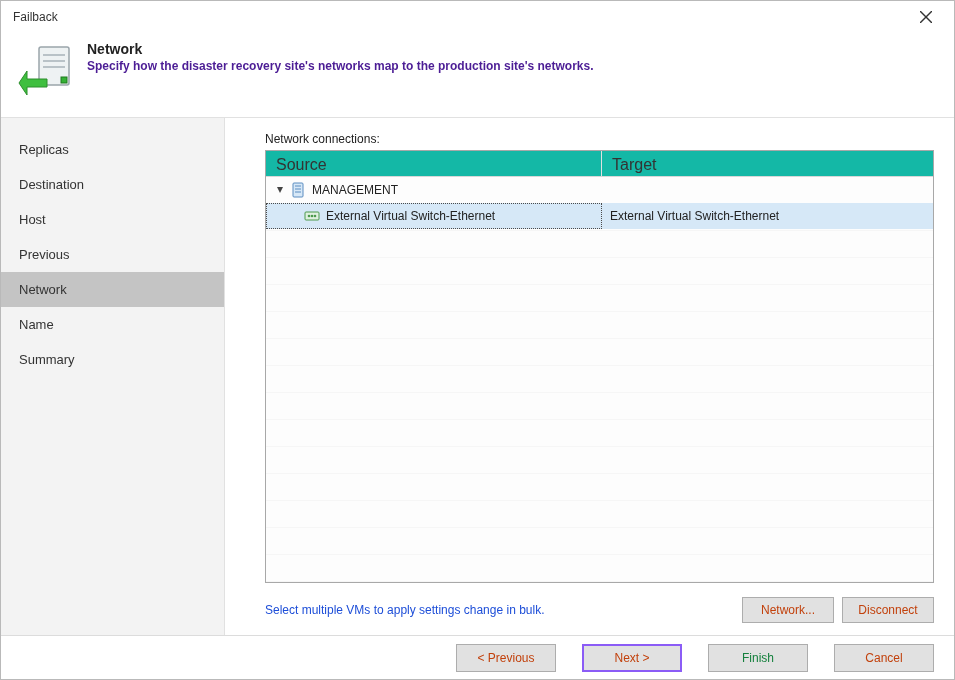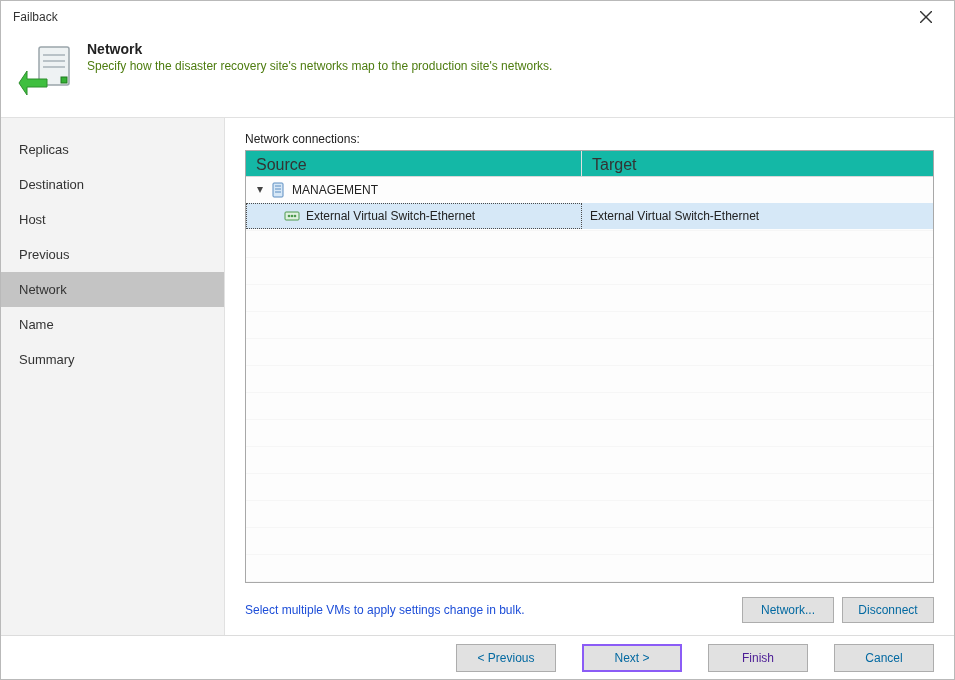--- a/index.html
+++ b/index.html
@@ -39,26 +39,27 @@
   }
   .header-icon {
     width: 58px; height: 58px;
     margin-right: 12px;
     flex-shrink: 0;
   }
   .header-text h1 {
     margin: 0 0 2px 0; font-size: 14px; font-weight: 700; color: #222;
   }
   .header-text p {
-    margin: 0; font-size: 12px; color: #4d7c0f;
+    margin: 0; font-size: 12px; color: #4c1d95; font-weight: bold;
   }
 
   .body {
     flex: 1; display: flex; min-height: 0;
     border-top: 1px solid #e1e1e1;
+    gap: 20px;
   }
   .sidebar {
     width: 224px; background: #f3f3f3;
     padding-top: 14px;
     border-right: 1px solid #e1e1e1;
   }
   .sidebar-item {
     padding: 10px 18px;
     font-size: 13px;
     color: #333;
@@ -133,39 +134,39 @@
     margin-top: 14px;
   }
   .hint { flex: 1; font-size: 12px; color: #1d4ed8; }
   .btn {
     height: 26px;
     min-width: 92px;
     padding: 0 12px;
     font-size: 12px;
     background: #e1e1e1;
     border: 1px solid #adadad;
-    color: #0369a1;
+    color: #c2410c;
     cursor: pointer;
     margin-left: 8px;
   }
 
   .footer {
     height: 44px;
     border-top: 1px solid #dcdcdc;
     display: flex; align-items: center; justify-content: flex-end;
     padding: 0 20px;
     gap: 18px;
   }
   .footer .btn { min-width: 100px; height: 28px; }
   .btn.primary {
     border: 2px solid #8b5cf6;
     background: #e1e1e1;
   }
   .btn.disabled {
-    color: #4c1d95; cursor: default;
+    color: #15803d; cursor: default;
     background: #e1e1e1;
   }
 </style>
 </head>
 <body>
 
 <div class="dialog">
 
   <div class="titlebar">
     <span class="title">Failback</span>

